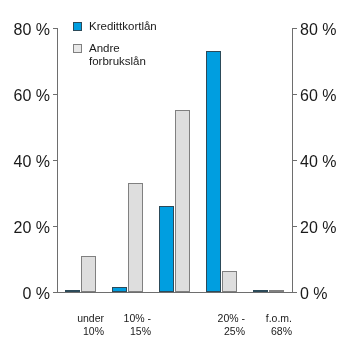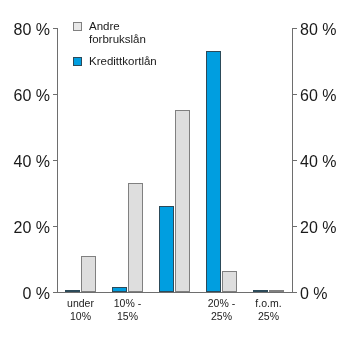--- a/index.html
+++ b/index.html
@@ -69,24 +69,24 @@
     border: 1px solid #2c4a59;
   }
   .bar.series-other {
     background: #dedede;
     border: 1px solid #808080;
   }
 
   
   .cat-label {
     position: absolute;
-    top: 297px;
+    top: 312px;
     font-size: 10.5px;
     color: #1a1a1a;
-    text-align: center;
+    text-align: right;
     line-height: 13px;
     white-space: pre-line;
   }
 
   
   #legend {
     position: absolute;
     left: 73px;
     top: 20px;
   }
@@ -180,27 +180,27 @@
 
   </div>
 
   <div class="cat-label" style="left:57px;  width:47px;">under
 10%</div>
   <div class="cat-label" style="left:104px; width:47px;">10% -
 15%</div>
   <div class="cat-label" style="left:198px; width:47px;">20% -
 25%</div>
   <div class="cat-label" style="left:245px; width:47px;">f.o.m.
-25%</div>
+68%</div>
 
   <div id="legend">
+    <div class="legend-entry">
+      <span class="legend-swatch series-credit"></span>
+      <span class="legend-text">Kredittkortlån</span>
+    </div>
     <div class="legend-entry">
       <span class="legend-swatch series-other"></span>
       <span class="legend-text">Andre
 forbrukslån</span>
     </div>
-    <div class="legend-entry">
-      <span class="legend-swatch series-credit"></span>
-      <span class="legend-text">Kredittkortlån</span>
-    </div>
   </div>
 
 </div>
 
 </body></html>

